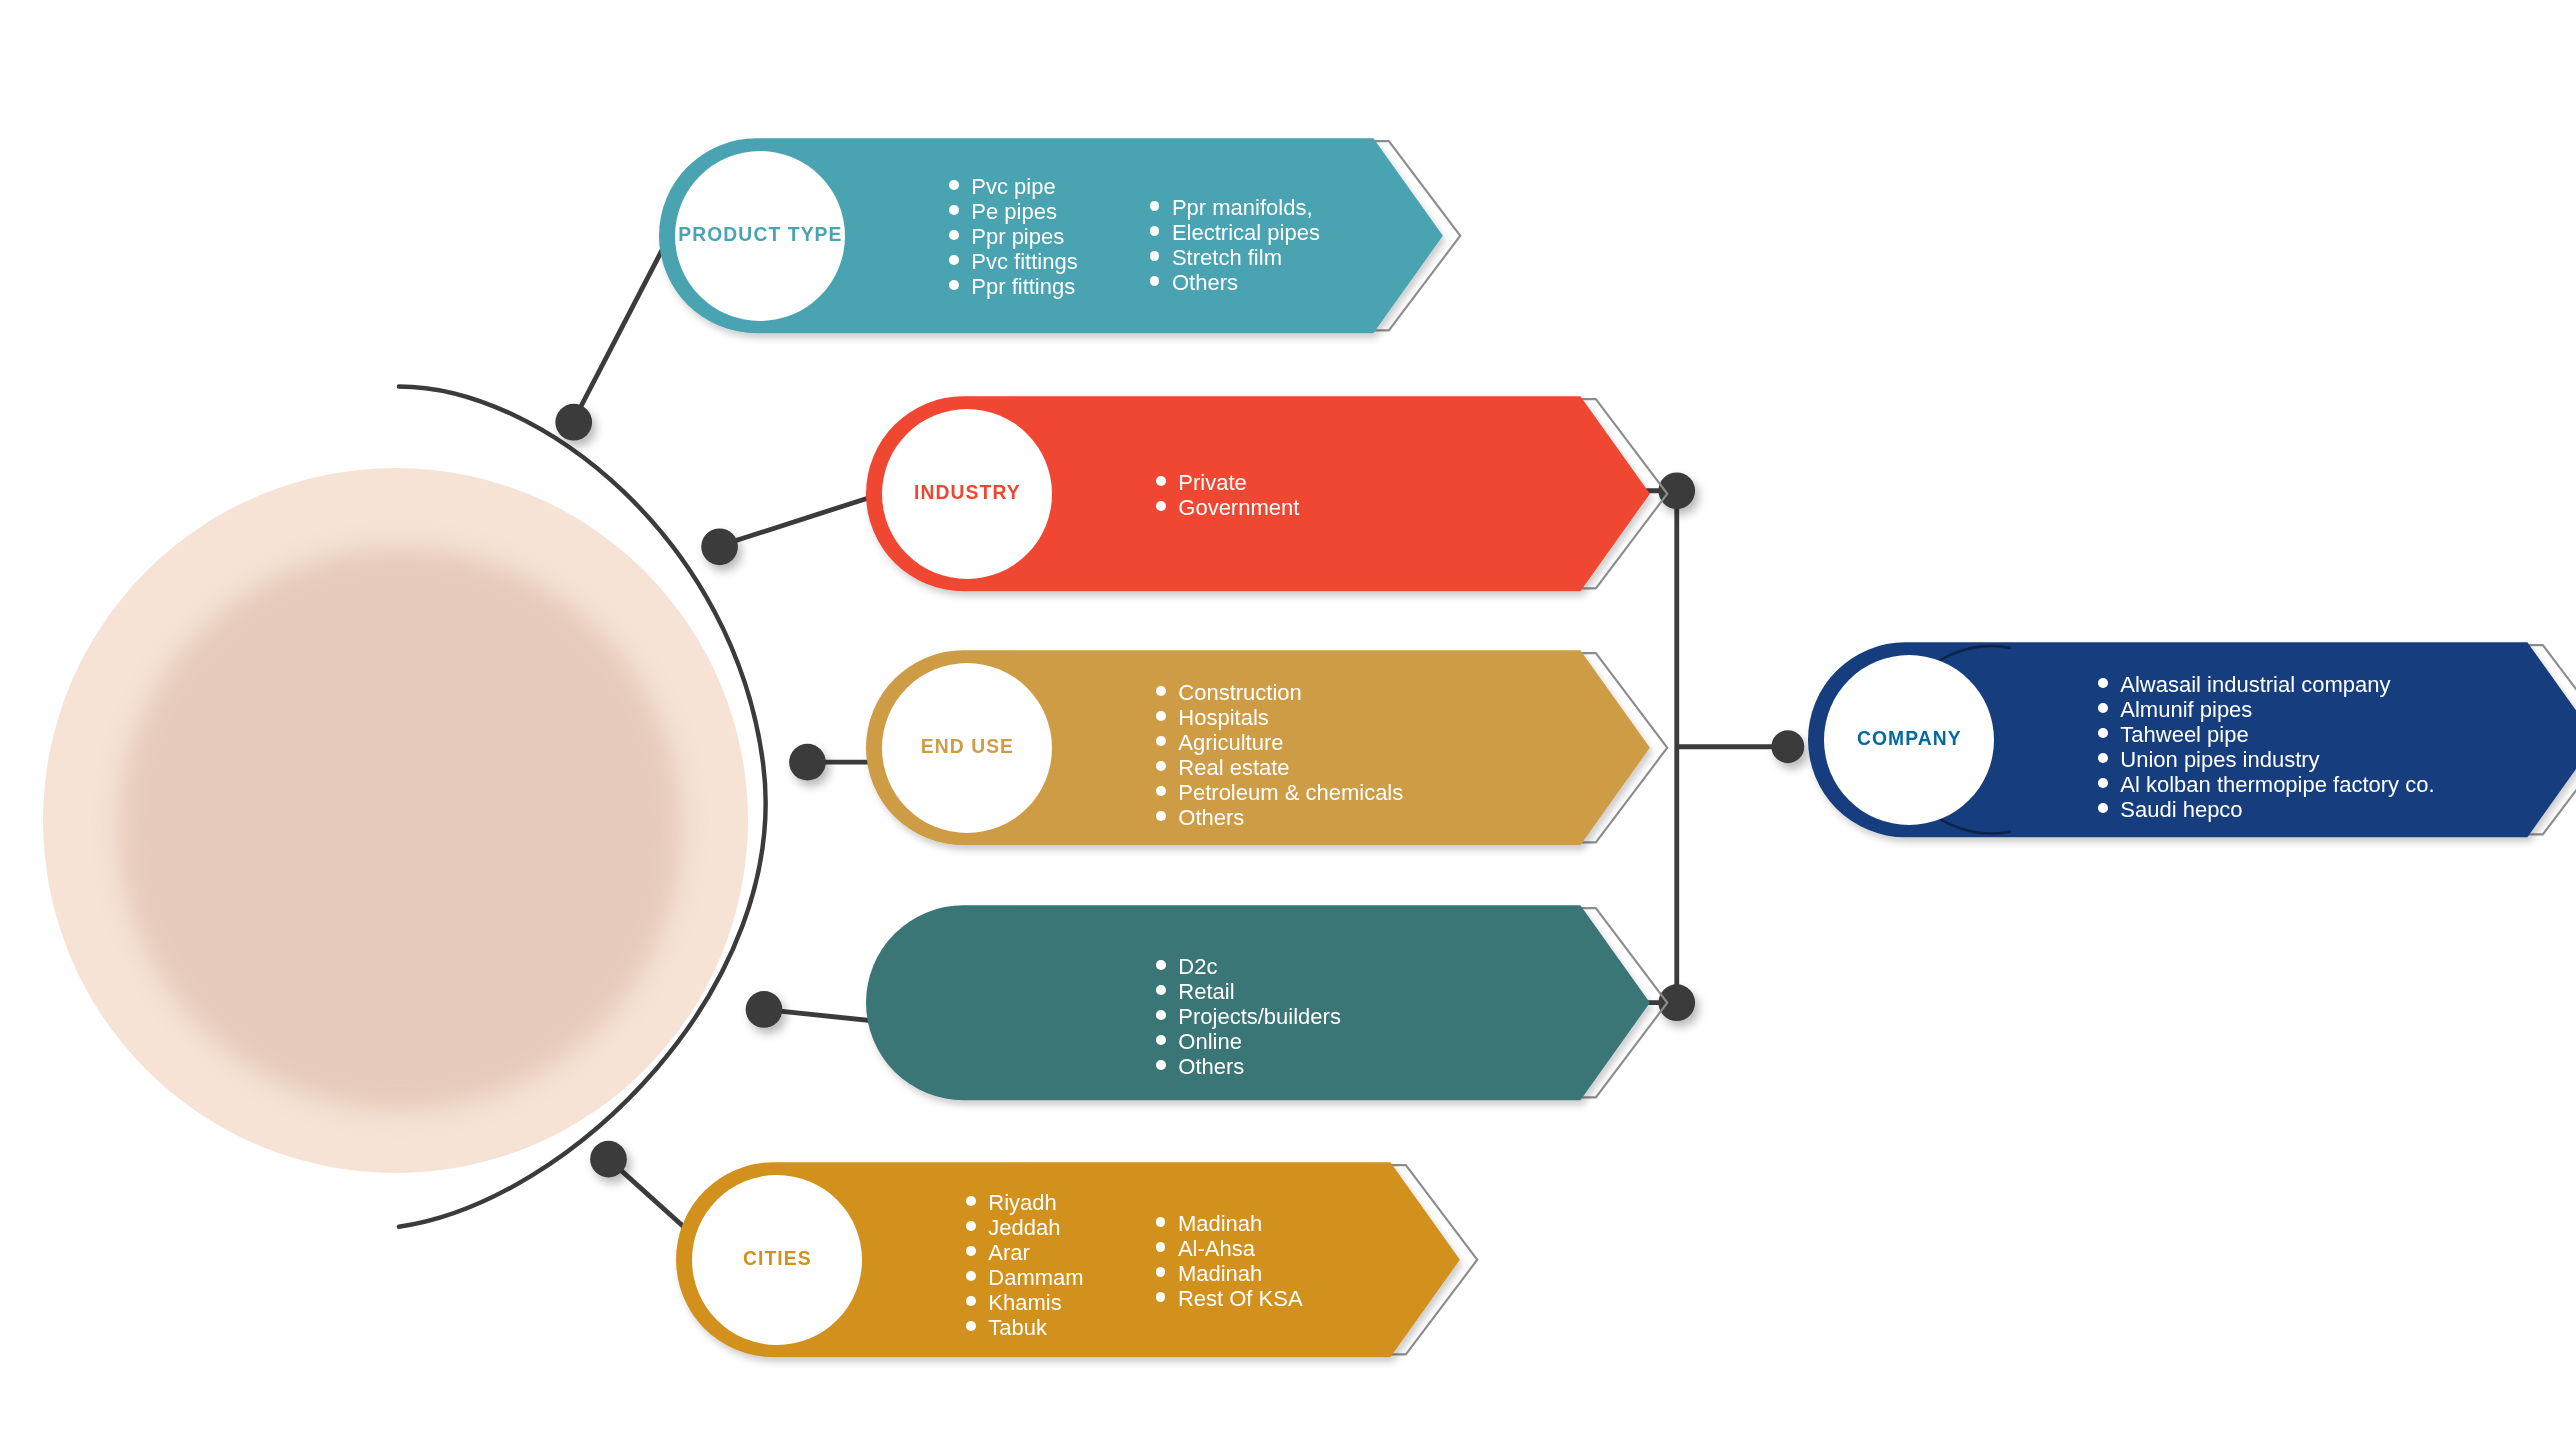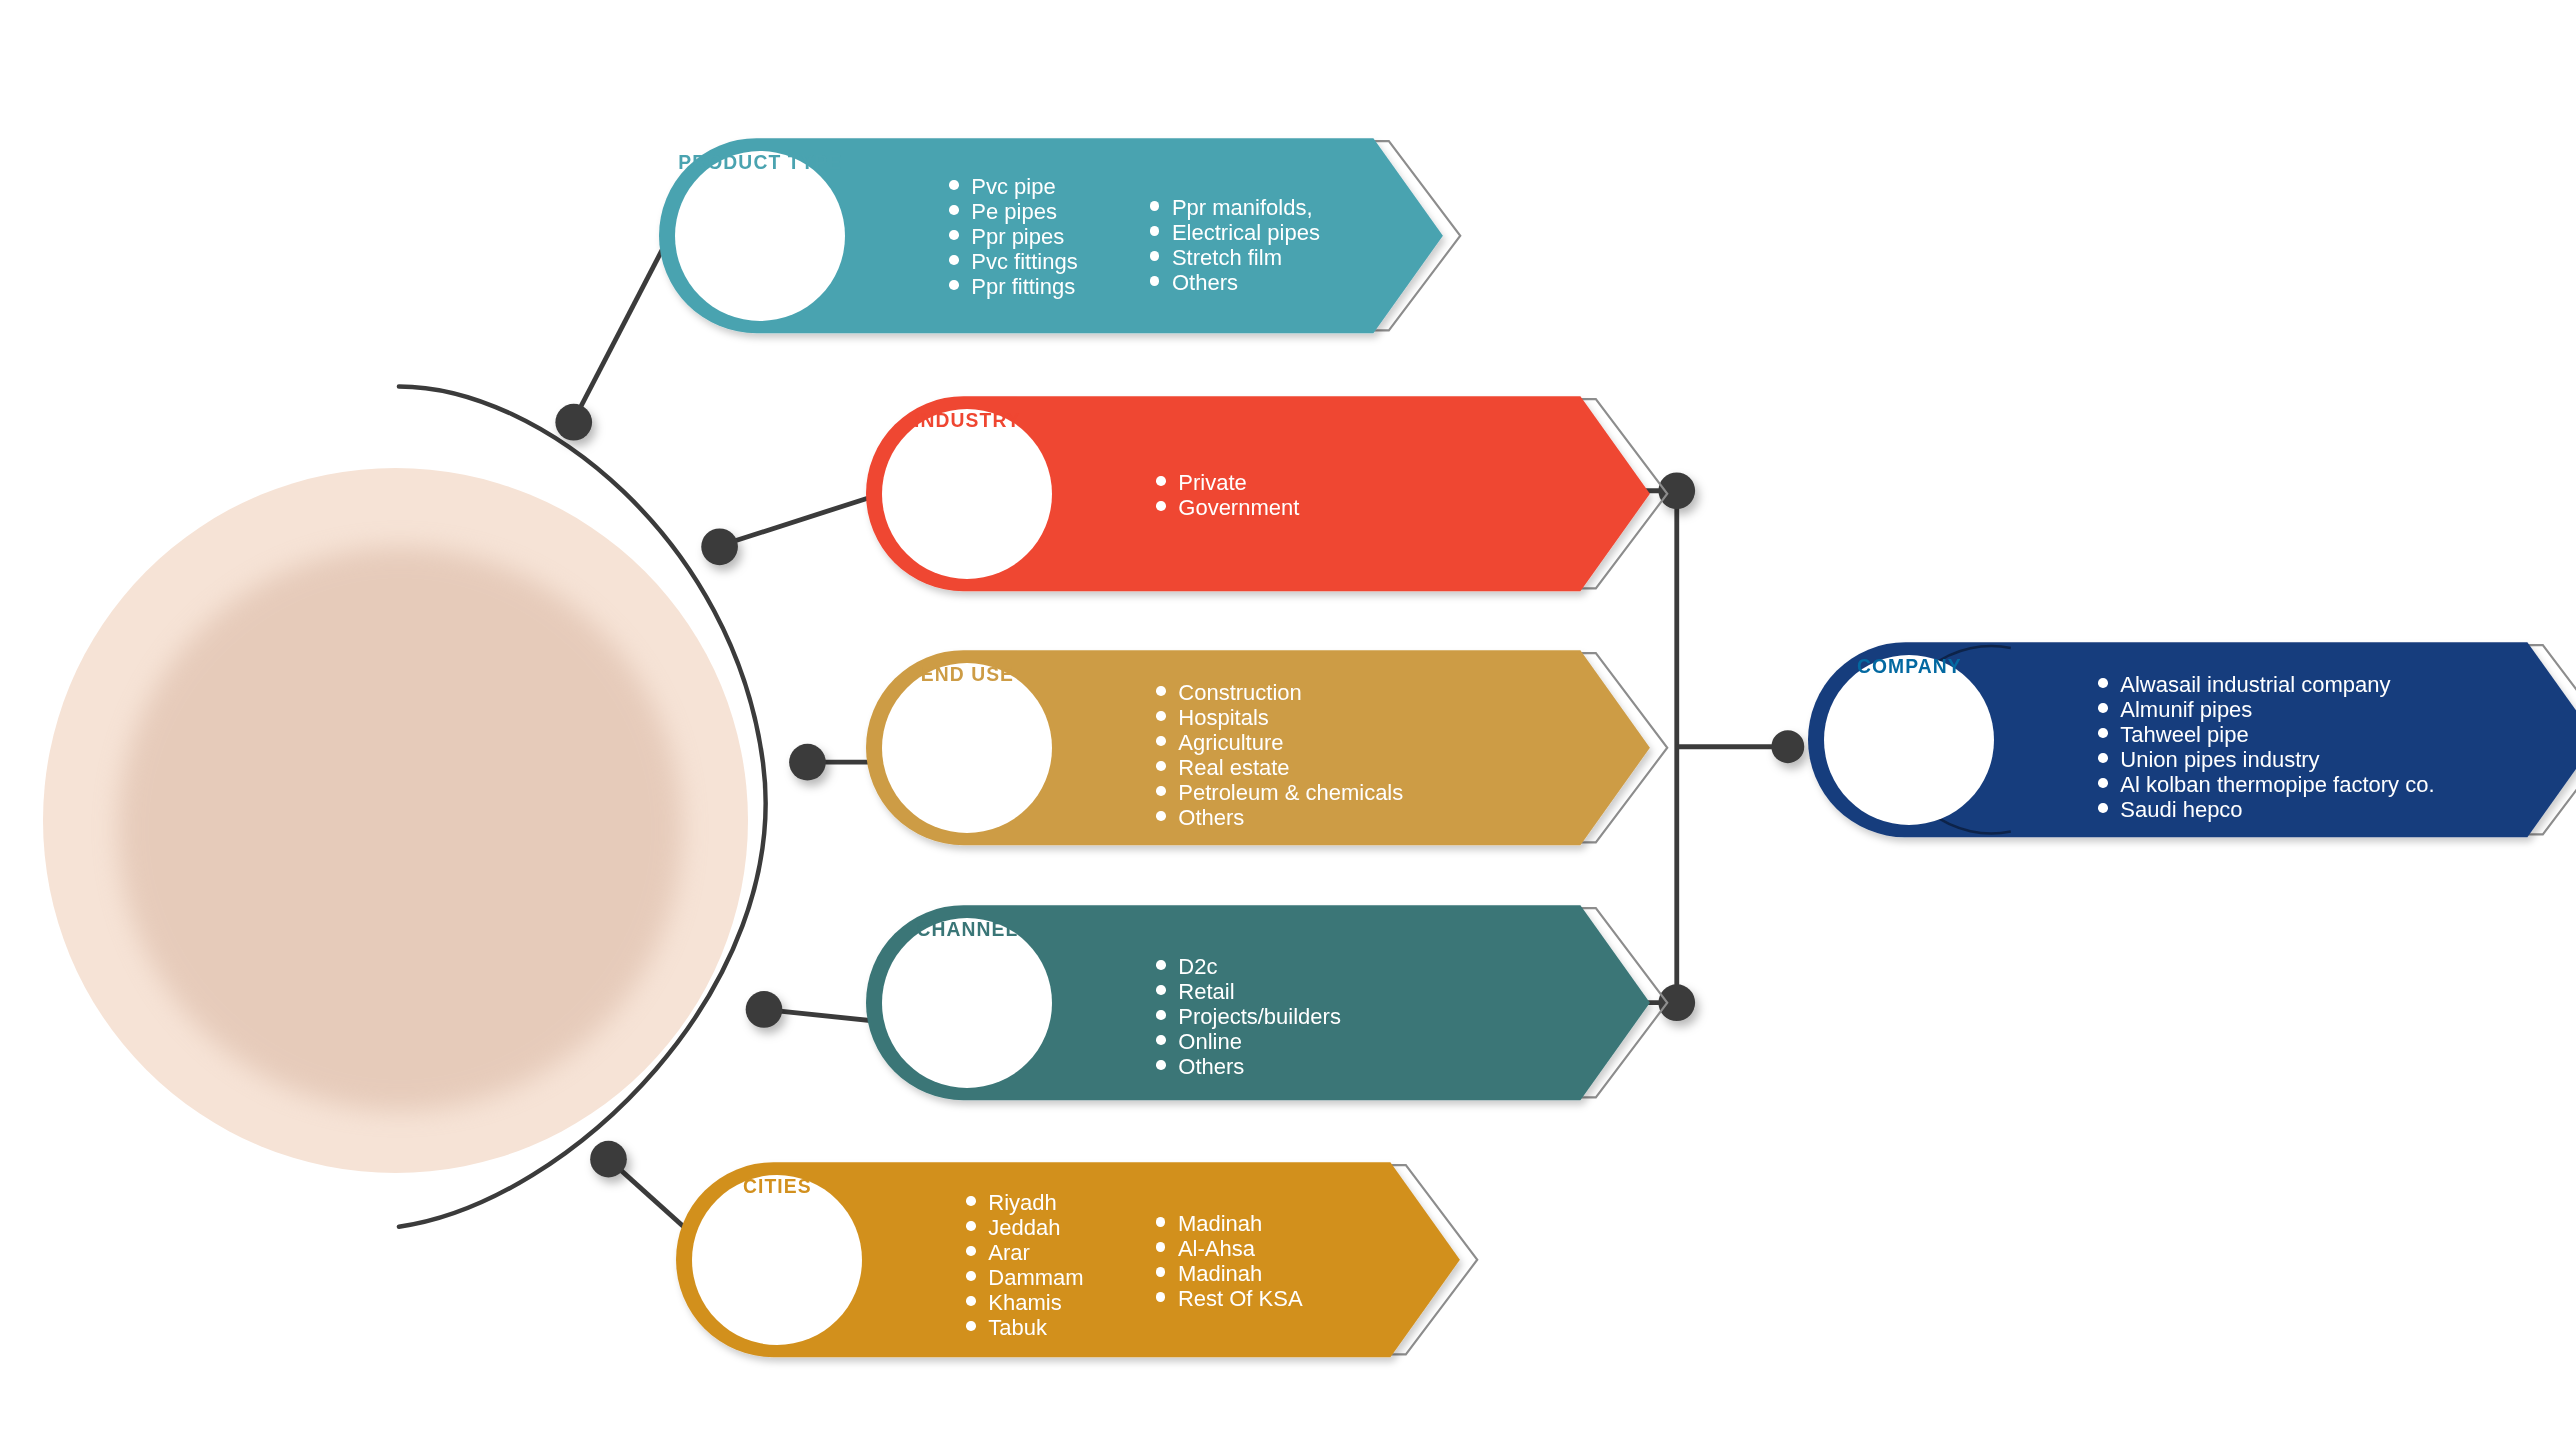--- a/index.html
+++ b/index.html
@@ -78,21 +78,21 @@
   .band-svg {
     position: absolute;
     left: 0; top: 0;
     overflow: visible;
   }
   .band-circle {
     position: absolute;
     border-radius: 50%;
     background: #ffffff;
     display: flex;
-    align-items: flex-start;
+    align-items: center;
     justify-content: center;
   }
   .band-key {
     font-size: 19.3px;
     font-weight: bold;
     letter-spacing: 1.1px;
     text-align: center;
     line-height: 1.28;
   }
   .band-lists {
@@ -275,23 +275,20 @@
               <span>Others</span>
             </div>
           </div>
         </div>
       </div>
       <div class="band" style="left: 866px; top: 905px; width: 809px; height: 209px;">
         <svg class="band-svg" width="809" height="209" viewBox="0 0 838 216">
           <path d="M 590 3 L 756 3 L 830 101 L 756 199 L 590 199" fill="none" stroke="#8d8d8d" stroke-width="2.2"></path>
           <path d="M 101 0 L 740 0 L 812 101 L 740 202 L 101 202 A 101 101 0 0 1 101 0 Z" fill="#3a7677" filter="url(#bandShadow)"></path>
         </svg>
-        <div class="band-circle" style="left: 16.4px; top: 12.6px; width: 170px; height: 170px;">
-          <div class="band-key" style="color: rgb(58, 118, 119);">CHANNEL</div>
-        </div>
         <div class="band-lists" style="left: 290px; top: 50px;">
           <div class="band-col">
             <div class="bullet-row">
               <span class="bullet-dot"></span>
               <span>D2c</span>
             </div>
             <div class="bullet-row">
               <span class="bullet-dot"></span>
               <span>Retail</span>
             </div>

